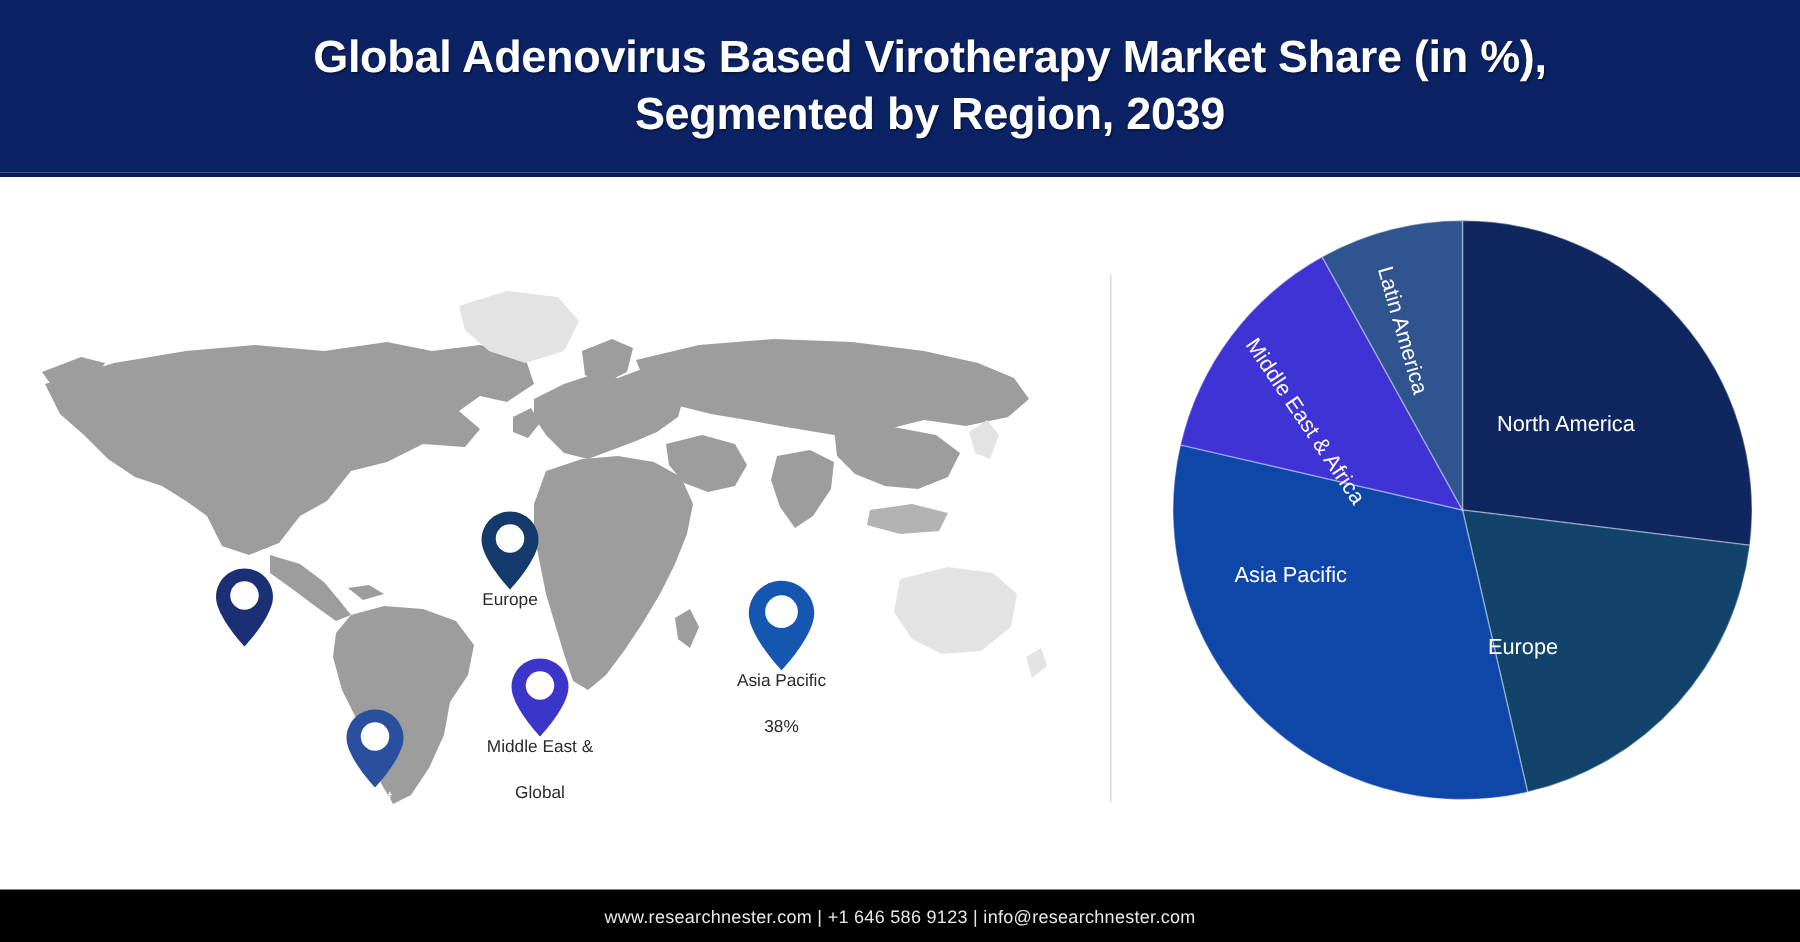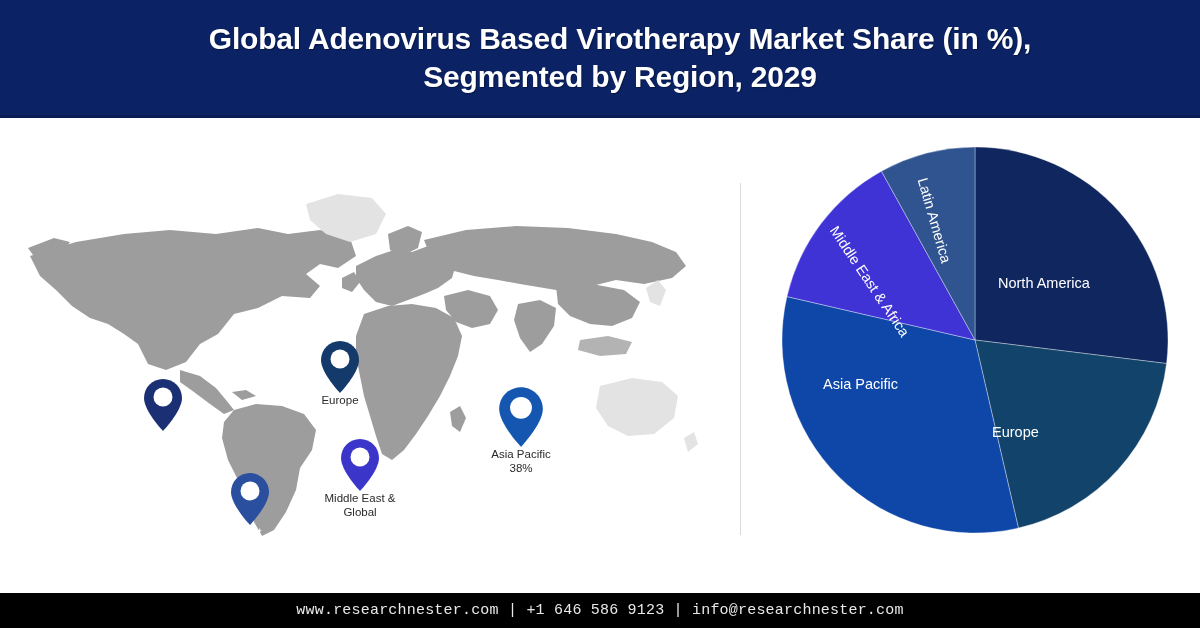--- a/index.html
+++ b/index.html
@@ -45,47 +45,47 @@
   .map-svg{position:absolute;left:20px;top:20px;}
 
   
   .pin{position:absolute;width:0;height:0;}
   .pin svg{position:absolute;left:-20px;top:-50px;}
   .pin-label{
     position:absolute;left:-80px;top:4px;width:160px;text-align:center;
     font-size:11.5px;line-height:13.5px;color:#2a2a2a;font-weight:400;
   }
   .pin-label.white{color:#ffffff;}
-  .pin-label .pct{display:block;}
+  .pin-label .pct{display:block;margin-top:17px;}
 
   
   .pie-wrap{position:absolute;left:740px;top:0px;width:460px;height:470px;}
   .pie-svg{position:absolute;left:0;top:0;}
 
   .slice-label{
     position:absolute;color:#ffffff;font-size:14.5px;white-space:nowrap;
     font-family:"Liberation Sans", sans-serif;
   }
 
   
   .footer{
     position:absolute;left:0;top:593px;width:1200px;height:35px;background:#000000;
     display:flex;align-items:center;justify-content:center;
   }
-  .footer-text{color:#e8e8e8;font-size:15px;letter-spacing:.2px;font-family:Liberation Mono, monospace;}
+  .footer-text{color:#e8e8e8;font-size:12px;letter-spacing:.2px;}
 </style>
 </head>
 <body>
 
 <div id="root">
 
   <div class="header">
     <div class="header-inner">
       <div class="header-title">Global Adenovirus Based Virotherapy Market Share (in %),</div>
-      <div class="header-title">Segmented by Region, 2029</div>
+      <div class="header-title">Segmented by Region, 2039</div>
     </div>
   </div>
   <div class="header-rule"></div>
 
   <div class="body-area">
 
     <div class="v-divider"></div>
 
     <div class="map-wrap">
       <svg class="map-svg" width="680" height="400" viewBox="0 0 680 400">

